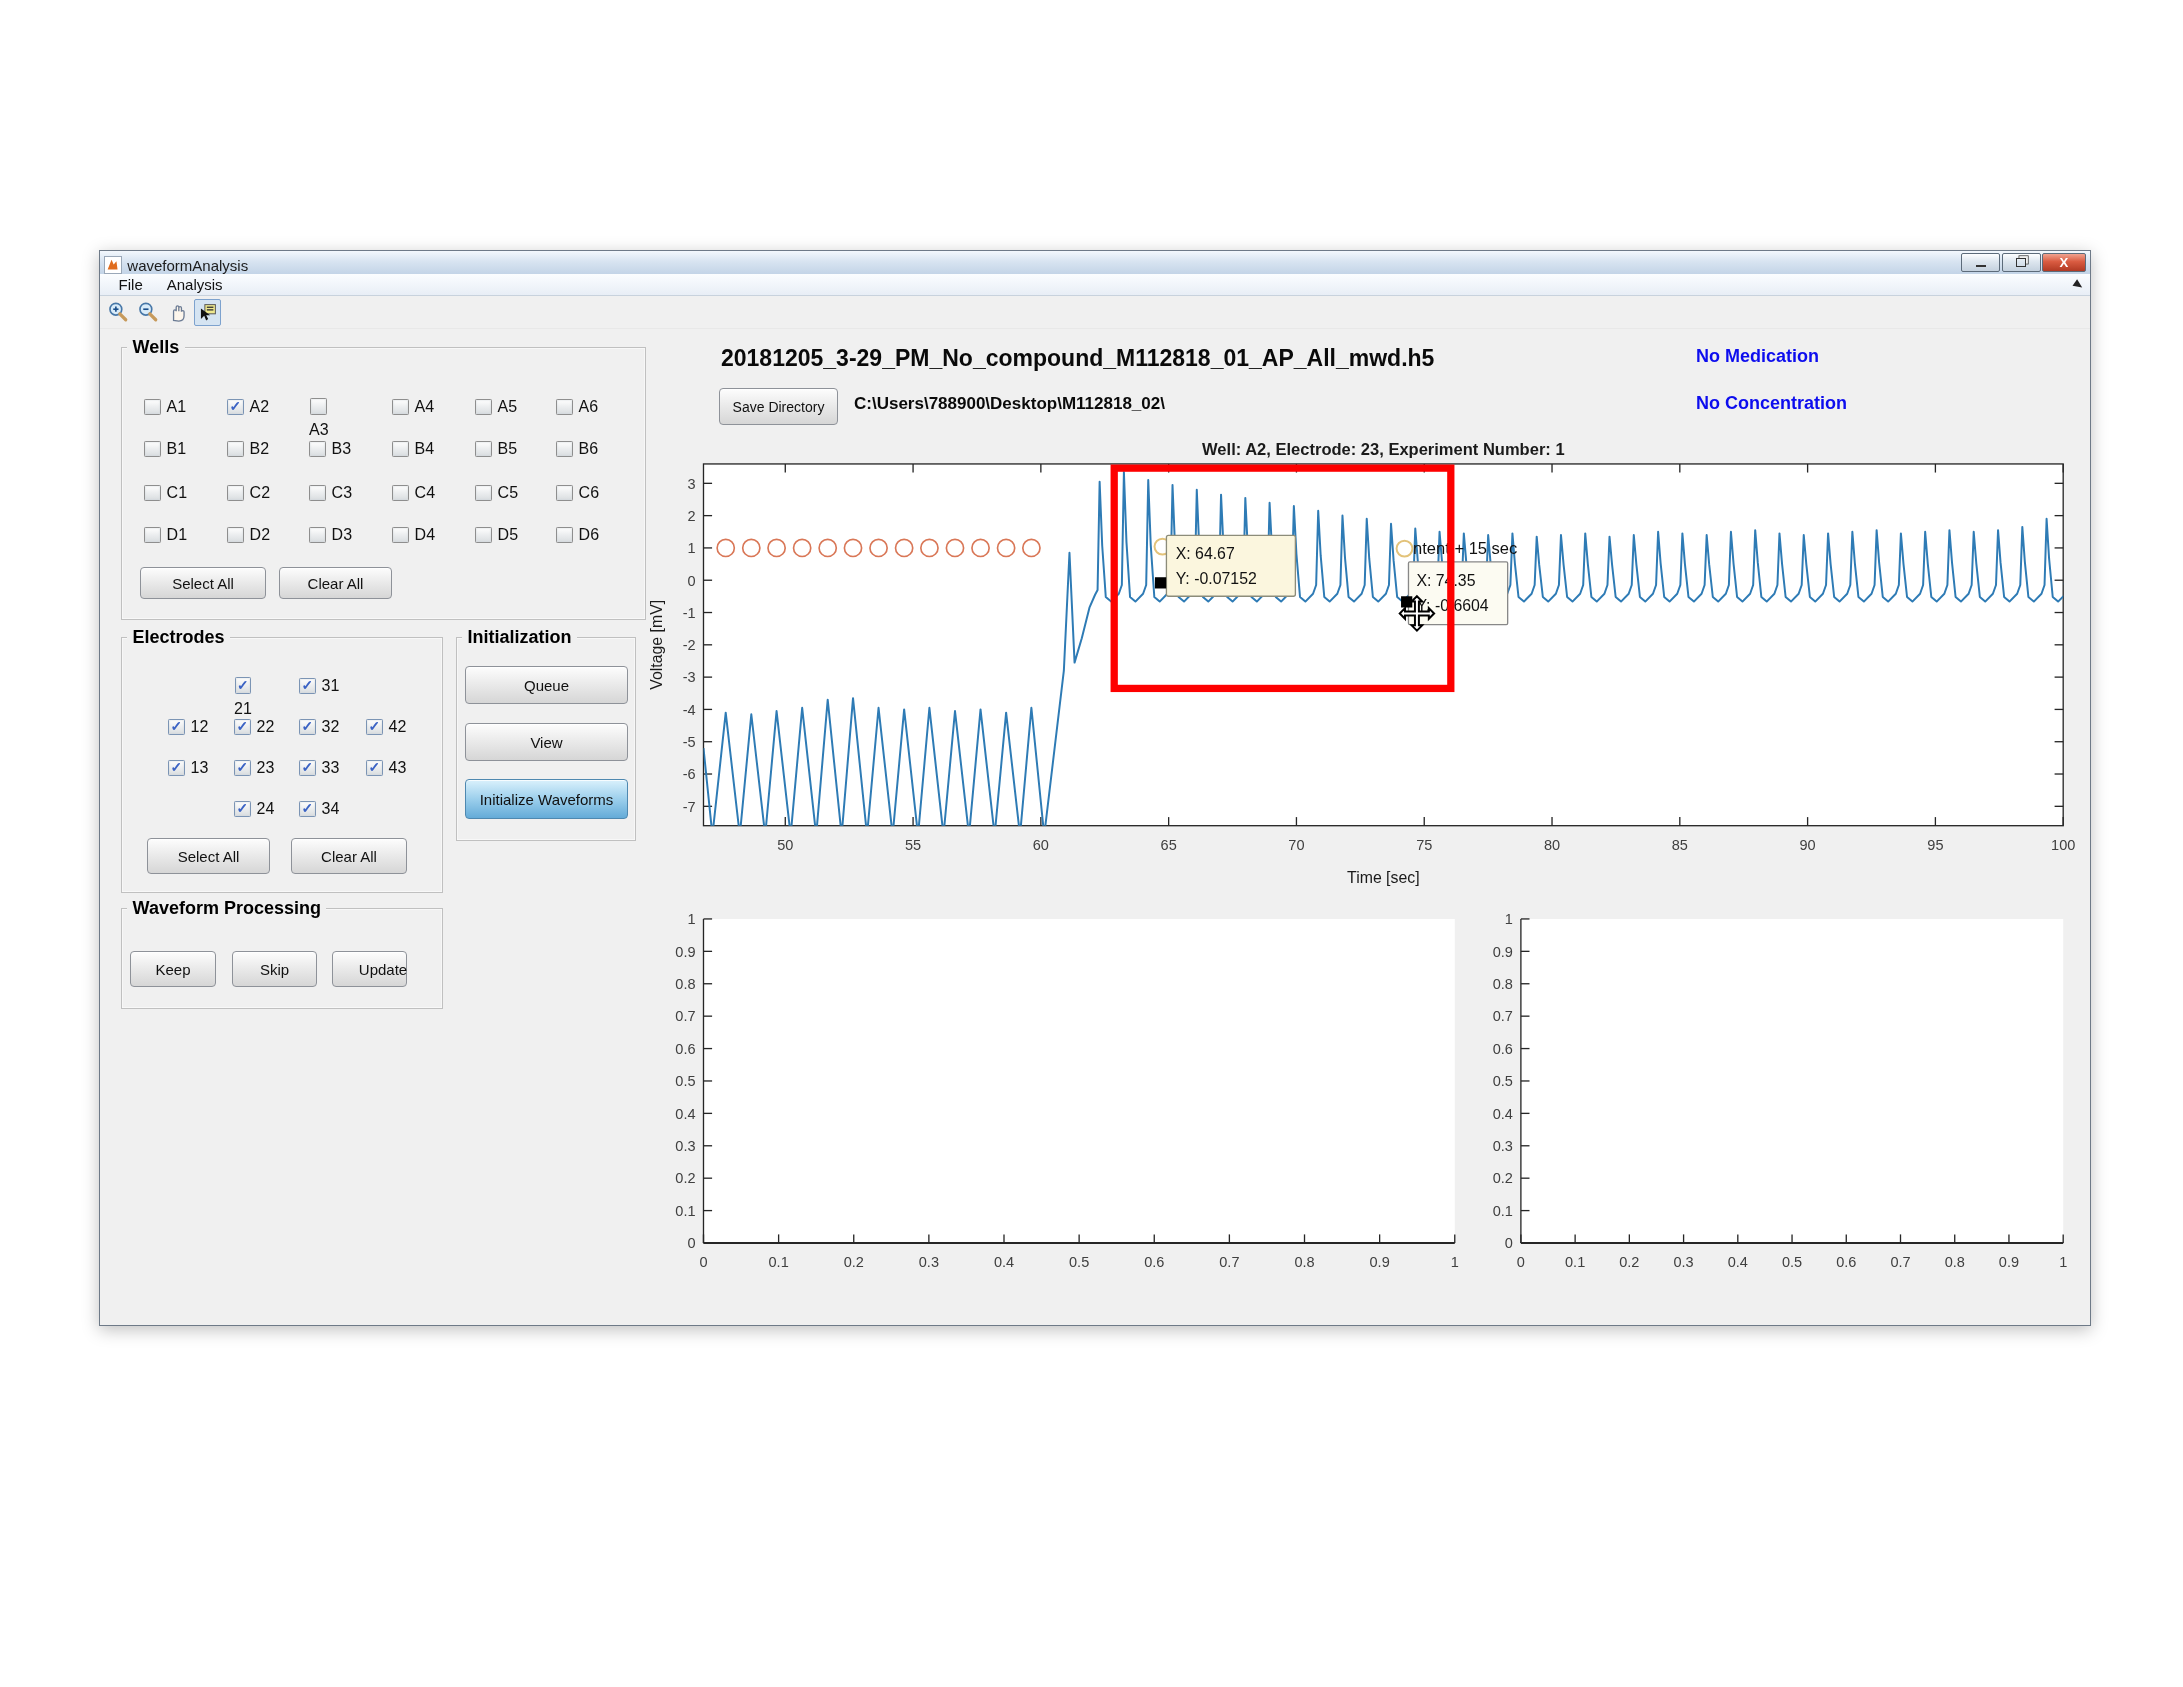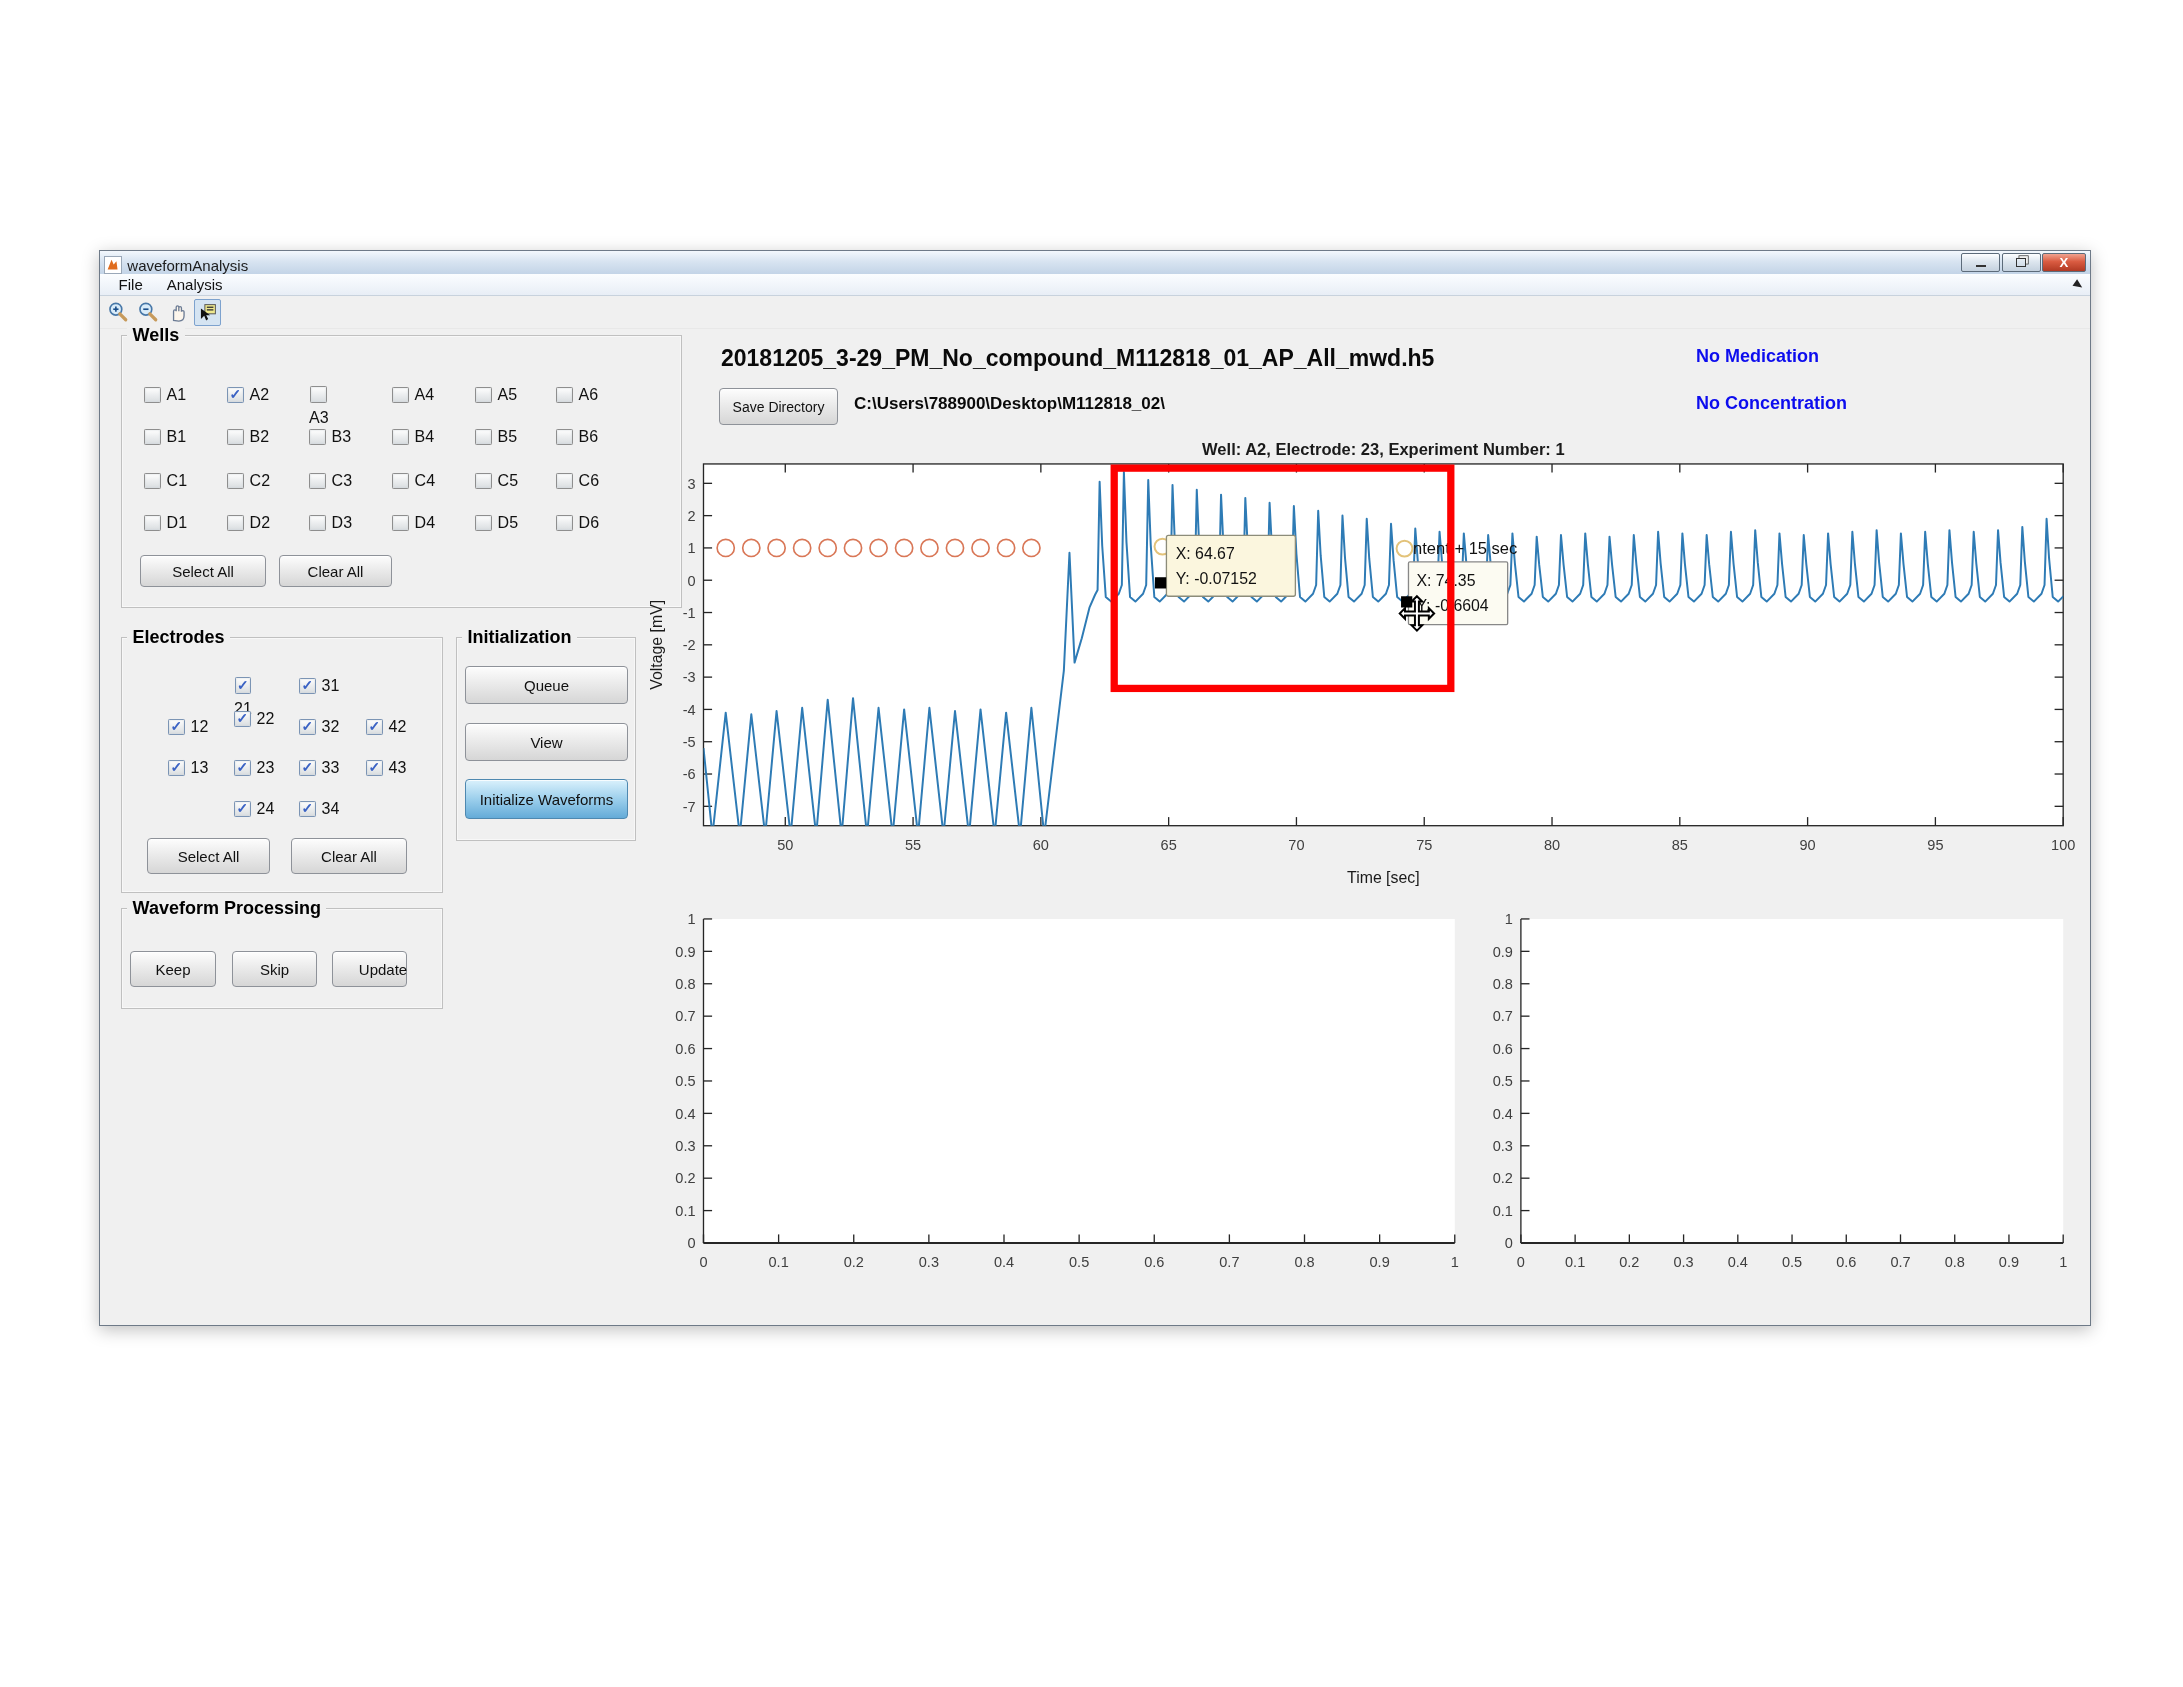--- a/index.html
+++ b/index.html
@@ -122,21 +122,21 @@
       </svg>
     </span>
   </div>
 
   <div class="h-filename">20181205_3-29_PM_No_compound_M112818_01_AP_All_mwd.h5</div>
   <button class="btn" style="left:619px;top:137px;width:119px;height:37px;font-size:14px;">Save Directory</button>
   <div class="h-path">C:\Users\788900\Desktop\M112818_02\</div>
   <div class="h-blue1">No Medication</div>
   <div class="h-blue2">No Concentration</div>
 
-  <div class="panel" style="left:21px;top:84px;width:523px;height:271px;padding-left:36px;">
+  <div class="panel" style="left:21px;top:96px;width:523px;height:271px;">
     <span class="panel-label">Wells</span>
     <div id="wells-grid">
         <div class="check-item" style="left: 22px; top: 50px;">
           <span class="cb"></span>
           <span class="cb-label">A1</span>
         </div>
         <div class="check-item" style="left: 105px; top: 50px;">
           <span class="cb checked"></span>
           <span class="cb-label">A2</span>
         </div>
@@ -241,21 +241,21 @@
           <span class="cb-label">21</span>
         </div>
         <div class="check-item" style="left: 177px; top: 39px;">
           <span class="cb checked"></span>
           <span class="cb-label">31</span>
         </div>
         <div class="check-item" style="left: 46px; top: 80px;">
           <span class="cb checked"></span>
           <span class="cb-label">12</span>
         </div>
-        <div class="check-item" style="left: 112px; top: 72px;">
+        <div class="check-item" style="left: 112px; top: 80px;">
           <span class="cb checked"></span>
           <span class="cb-label">22</span>
         </div>
         <div class="check-item" style="left: 177px; top: 80px;">
           <span class="cb checked"></span>
           <span class="cb-label">32</span>
         </div>
         <div class="check-item" style="left: 244px; top: 80px;">
           <span class="cb checked"></span>
           <span class="cb-label">42</span>

